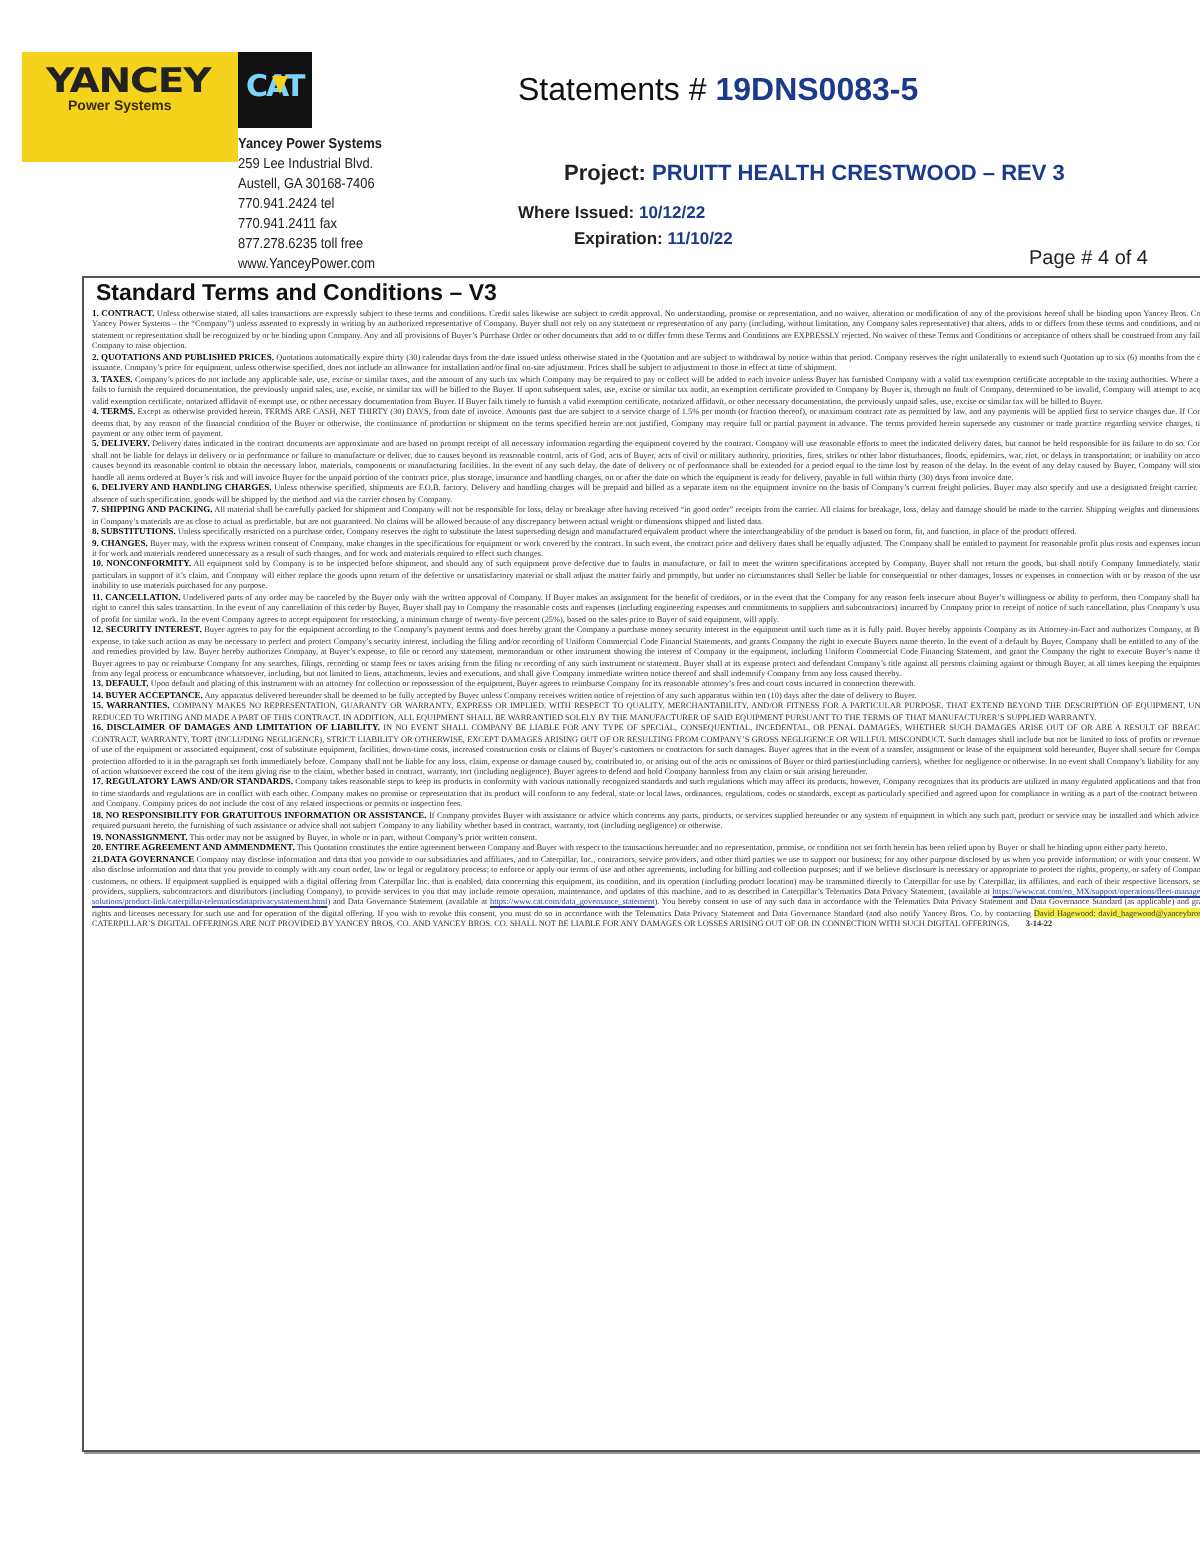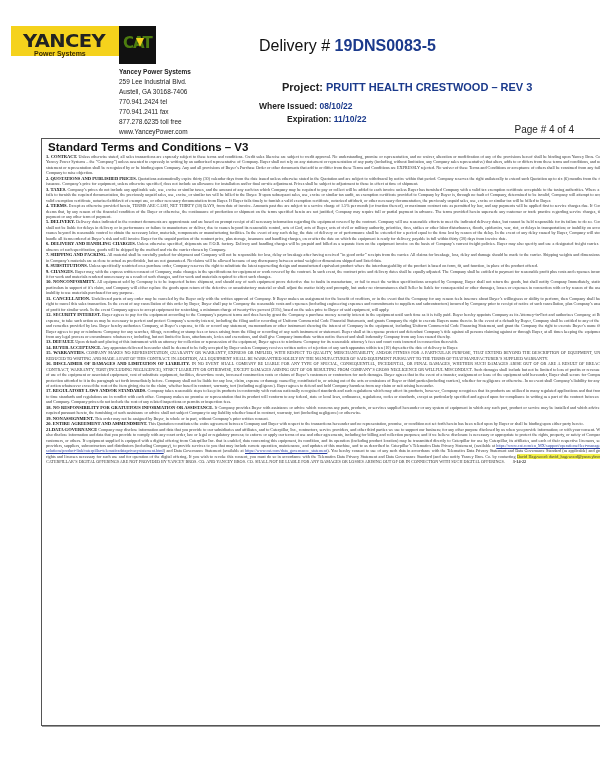--- a/index.html
+++ b/index.html
@@ -1,21 +1,21 @@
 <!DOCTYPE html>
 <html><head>
 <meta charset="utf-8">
 <style>
   html, body { margin:0; padding:0; background:#fff; }
   body { width:600px; height:777px; position:relative; overflow:hidden; font-family:"Liberation Sans", sans-serif; color:#111; }
-  .logo-yancey { position:absolute; left:11px; top:26px; width:108px; height:30px; background:#f5d21c; }
+  .logo-yancey { position:absolute; left:11px; top:26px; width:108px; height:55px; background:#f5d21c; }
   .logo-yancey .wordmark { position:absolute; left:12px; top:5px; font-family:"DejaVu Sans", sans-serif; font-weight:bold; font-size:17px; letter-spacing:-0.5px; color:#222; transform:scaleX(1.15); transform-origin:left; }
   .logo-yancey .sub { position:absolute; left:23px; top:24px; font-size:7px; font-weight:bold; color:#3a2a00; }
   .logo-cat { position:absolute; left:119px; top:26px; width:37px; height:38px; background:#111; }
-  .logo-cat .cat { position:absolute; left:4px; top:8px; font-family:"DejaVu Sans", sans-serif; font-weight:bold; font-size:15px; color:#4d7c0f; letter-spacing:-1px; }
+  .logo-cat .cat { position:absolute; left:4px; top:8px; font-family:"DejaVu Sans", sans-serif; font-weight:bold; font-size:15px; color:#7dd3fc; letter-spacing:-1px; }
   .logo-cat .tri { position:absolute; left:17px; top:12px; width:0; height:0; border-left:4px solid transparent; border-right:4px solid transparent; border-top:9px solid #f5d21c; }
   .addr { position:absolute; left:119px; top:67px; font-size:7.2px; line-height:10px; color:#222; font-family:"Liberation Sans", sans-serif; transform:scaleX(0.9); transform-origin:left; }
   .addr .co { font-weight:bold; }
   .quote-title { position:absolute; left:259px; top:37px; font-size:16px; color:#111; }
   .quote-title .num { color:#1b3a8c; font-weight:bold; }
   .project { position:absolute; left:259px; top:81px; font-size:11px; font-weight:bold; color:#222;margin-left:23px; }
   .project .pv { color:#1b3a8c; }
   .date-issued { position:absolute; left:259px; top:101px; font-size:8.5px; font-weight:bold; color:#222; }
   .expiration { position:absolute; left:259px; top:114px; font-size:8.5px; font-weight:bold; color:#222;padding-left:28px; }
   .date-issued .v, .expiration .v { color:#1b3a8c; }
@@ -44,23 +44,23 @@
 <div class="addr">
   <div class="co">Yancey Power Systems</div>
   <div>259 Lee Industrial Blvd.</div>
   <div>Austell, GA 30168-7406</div>
   <div>770.941.2424 tel</div>
   <div>770.941.2411 fax</div>
   <div>877.278.6235 toll free</div>
   <div>www.YanceyPower.com</div>
 </div>
 
-<div class="quote-title"><span>Delivery # </span><span class="num">19DNS0083-5</span></div>
+<div class="quote-title"><span>Statements # </span><span class="num">19DNS0083-5</span></div>
 <div class="project"><span>Project: </span><span class="pv">PRUITT HEALTH CRESTWOOD – REV 3</span></div>
-<div class="date-issued"><span>Where Issued: </span><span class="v">08/10/22</span></div>
+<div class="date-issued"><span>Where Issued: </span><span class="v">10/12/22</span></div>
 <div class="expiration"><span>Expiration: </span><span class="v">11/10/22</span></div>
 <div class="page-num">Page # 4 of 4</div>
 
 <div class="terms-box">
   <div class="terms-title">Standard Terms and Conditions – V3</div>
   <div class="terms-body" id="terms-body">
     <span class="clause"><span class="h">1.   CONTRACT.</span><span> Unless otherwise stated, all sales transactions are expressly subject to these terms and conditions. Credit sales likewise are subject to credit approval. No understanding, promise or representation, and no waiver, alteration or modification of any of the provisions hereof shall be binding upon Yancey Bros. Co. (dba Yancey Power Systems – the “Company”) unless assented to expressly in writing by an authorized representative of Company. Buyer shall not rely on any statement or representation of any party (including, without limitation, any Company sales representative) that alters, adds to or differs from these terms and conditions, and no such statement or representation shall be recognized by or be binding upon Company. Any and all provisions of Buyer’s Purchase Order or other documents that add to or differ from these Terms and Conditions are EXPRESSLY rejected. No waiver of these Terms and Conditions or acceptance of others shall be construed from any failure of Company to raise objection.</span></span>
     <span class="clause"><span class="h">2.   QUOTATIONS AND PUBLISHED PRICES.</span><span> Quotations automatically expire thirty (30) calendar days from the date issued unless otherwise stated in the Quotation and are subject to withdrawal by notice within that period. Company reserves the right unilaterally to extend such Quotation up to six (6) months from the date of issuance. Company’s price for equipment, unless otherwise specified, does not include an allowance for installation and/or final on-site adjustment. Prices shall be subject to adjustment to those in effect at time of shipment.</span></span>
     <span class="clause"><span class="h">3.   TAXES.</span><span> Company’s prices do not include any applicable sale, use, excise or similar taxes, and the amount of any such tax which Company may be required to pay or collect will be added to each invoice unless Buyer has furnished Company with a valid tax exemption certificate acceptable to the taxing authorities. Where a buyer fails to furnish the required documentation, the previously unpaid sales, use, excise, or similar tax will be billed to the Buyer. If upon subsequent sales, use, excise or similar tax audit, an exemption certificate provided to Company by Buyer is, through no fault of Company, determined to be invalid, Company will attempt to acquire a valid exemption certificate, notarized affidavit of exempt use, or other necessary documentation from Buyer. If Buyer fails timely to furnish a valid exemption certificate, notarized affidavit, or other necessary documentation, the previously unpaid sales, use, excise or similar tax will be billed to Buyer.</span></span>
     <span class="clause"><span class="h">4.   TERMS.</span><span> Except as otherwise provided herein, TERMS ARE CASH, NET THIRTY (30) DAYS, from date of invoice. Amounts past due are subject to a service charge of 1.5% per month (or fraction thereof), or maximum contract rate as permitted by law, and any payments will be applied first to service charges due. If Company deems that, by any reason of the financial condition of the Buyer or otherwise, the continuance of production or shipment on the terms specified herein are not justified, Company may require full or partial payment in advance. The terms provided herein supersede any customer or trade practice regarding service charges, time of payment or any other term of payment.</span></span>

